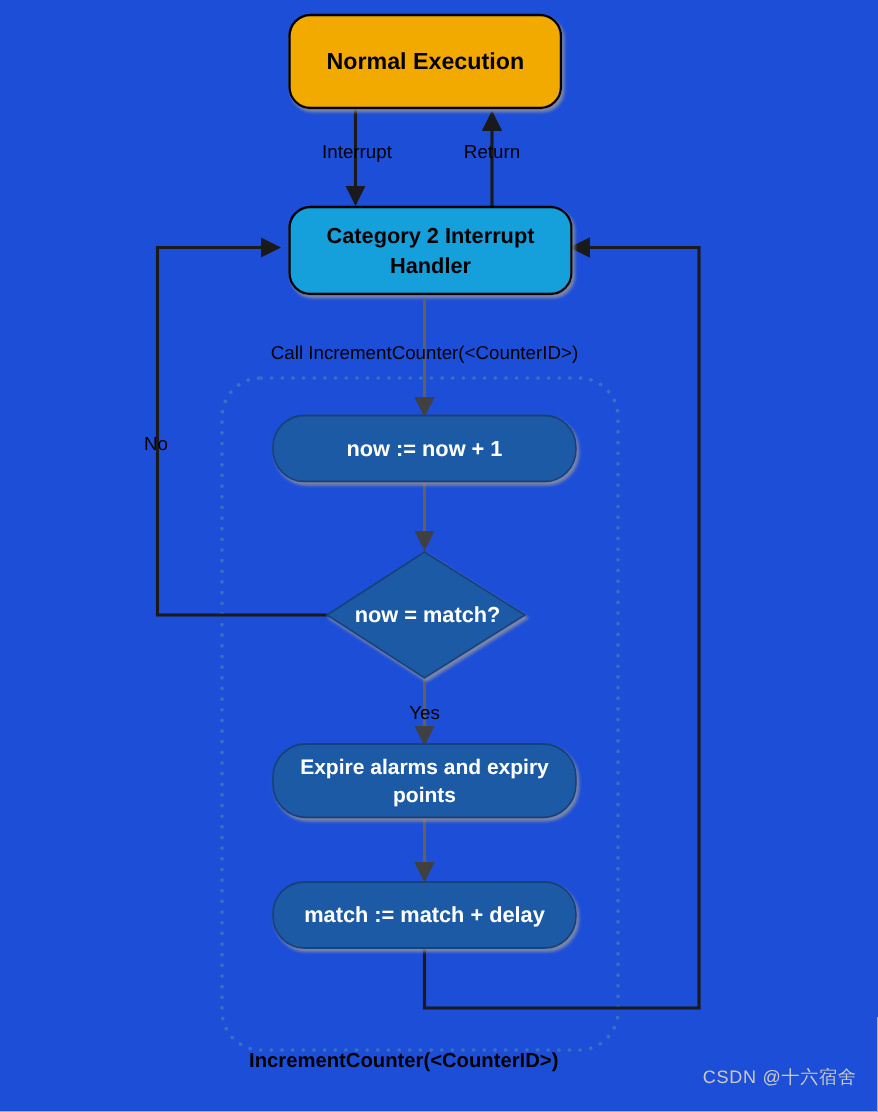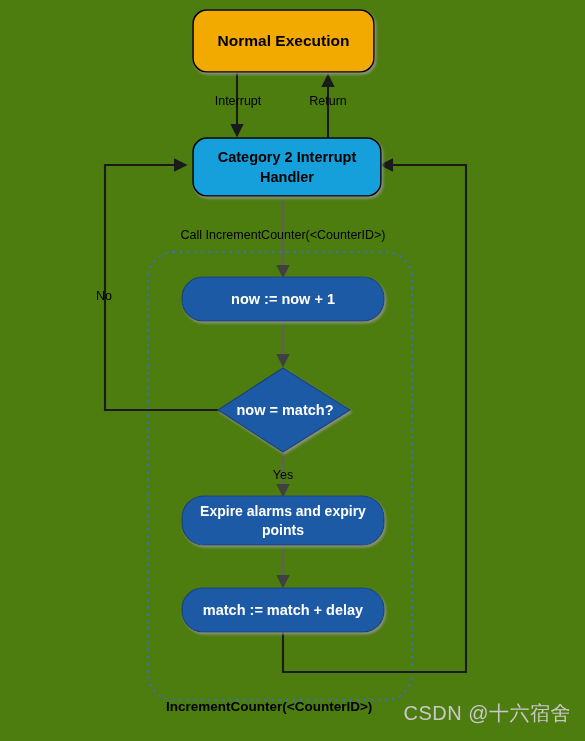--- a/index.html
+++ b/index.html
@@ -7,21 +7,21 @@
     padding: 0;
     background: #ffffff;
   }
   body {
     font-family: "Liberation Sans", sans-serif;
   }
   #canvas {
     position: relative;
     width: 585px;
     height: 741px;
-    background: #4d7c0f;
+    background: #1d4ed8;
     overflow: hidden;
   }
   #flow-svg {
     position: absolute;
     left: 0;
     top: 0;
     width: 585px;
     height: 741px;
   }
   .node-text {
@@ -38,21 +38,21 @@
   .group-label {
     font-size: 13.5px;
     font-weight: bold;
     fill: #000000;
     font-family: "Liberation Sans", sans-serif;
   }
   .watermark {
     position: absolute;
     right: 14px;
     bottom: 14px;
-    font-size: 20px;
+    font-size: 12px;
     color: #c9c9c9;
     letter-spacing: 0.5px;
     font-family: "Liberation Sans", sans-serif;
     white-space: nowrap;
   }
 </style>
 </head>
 <body>
 
 <div id="canvas">

